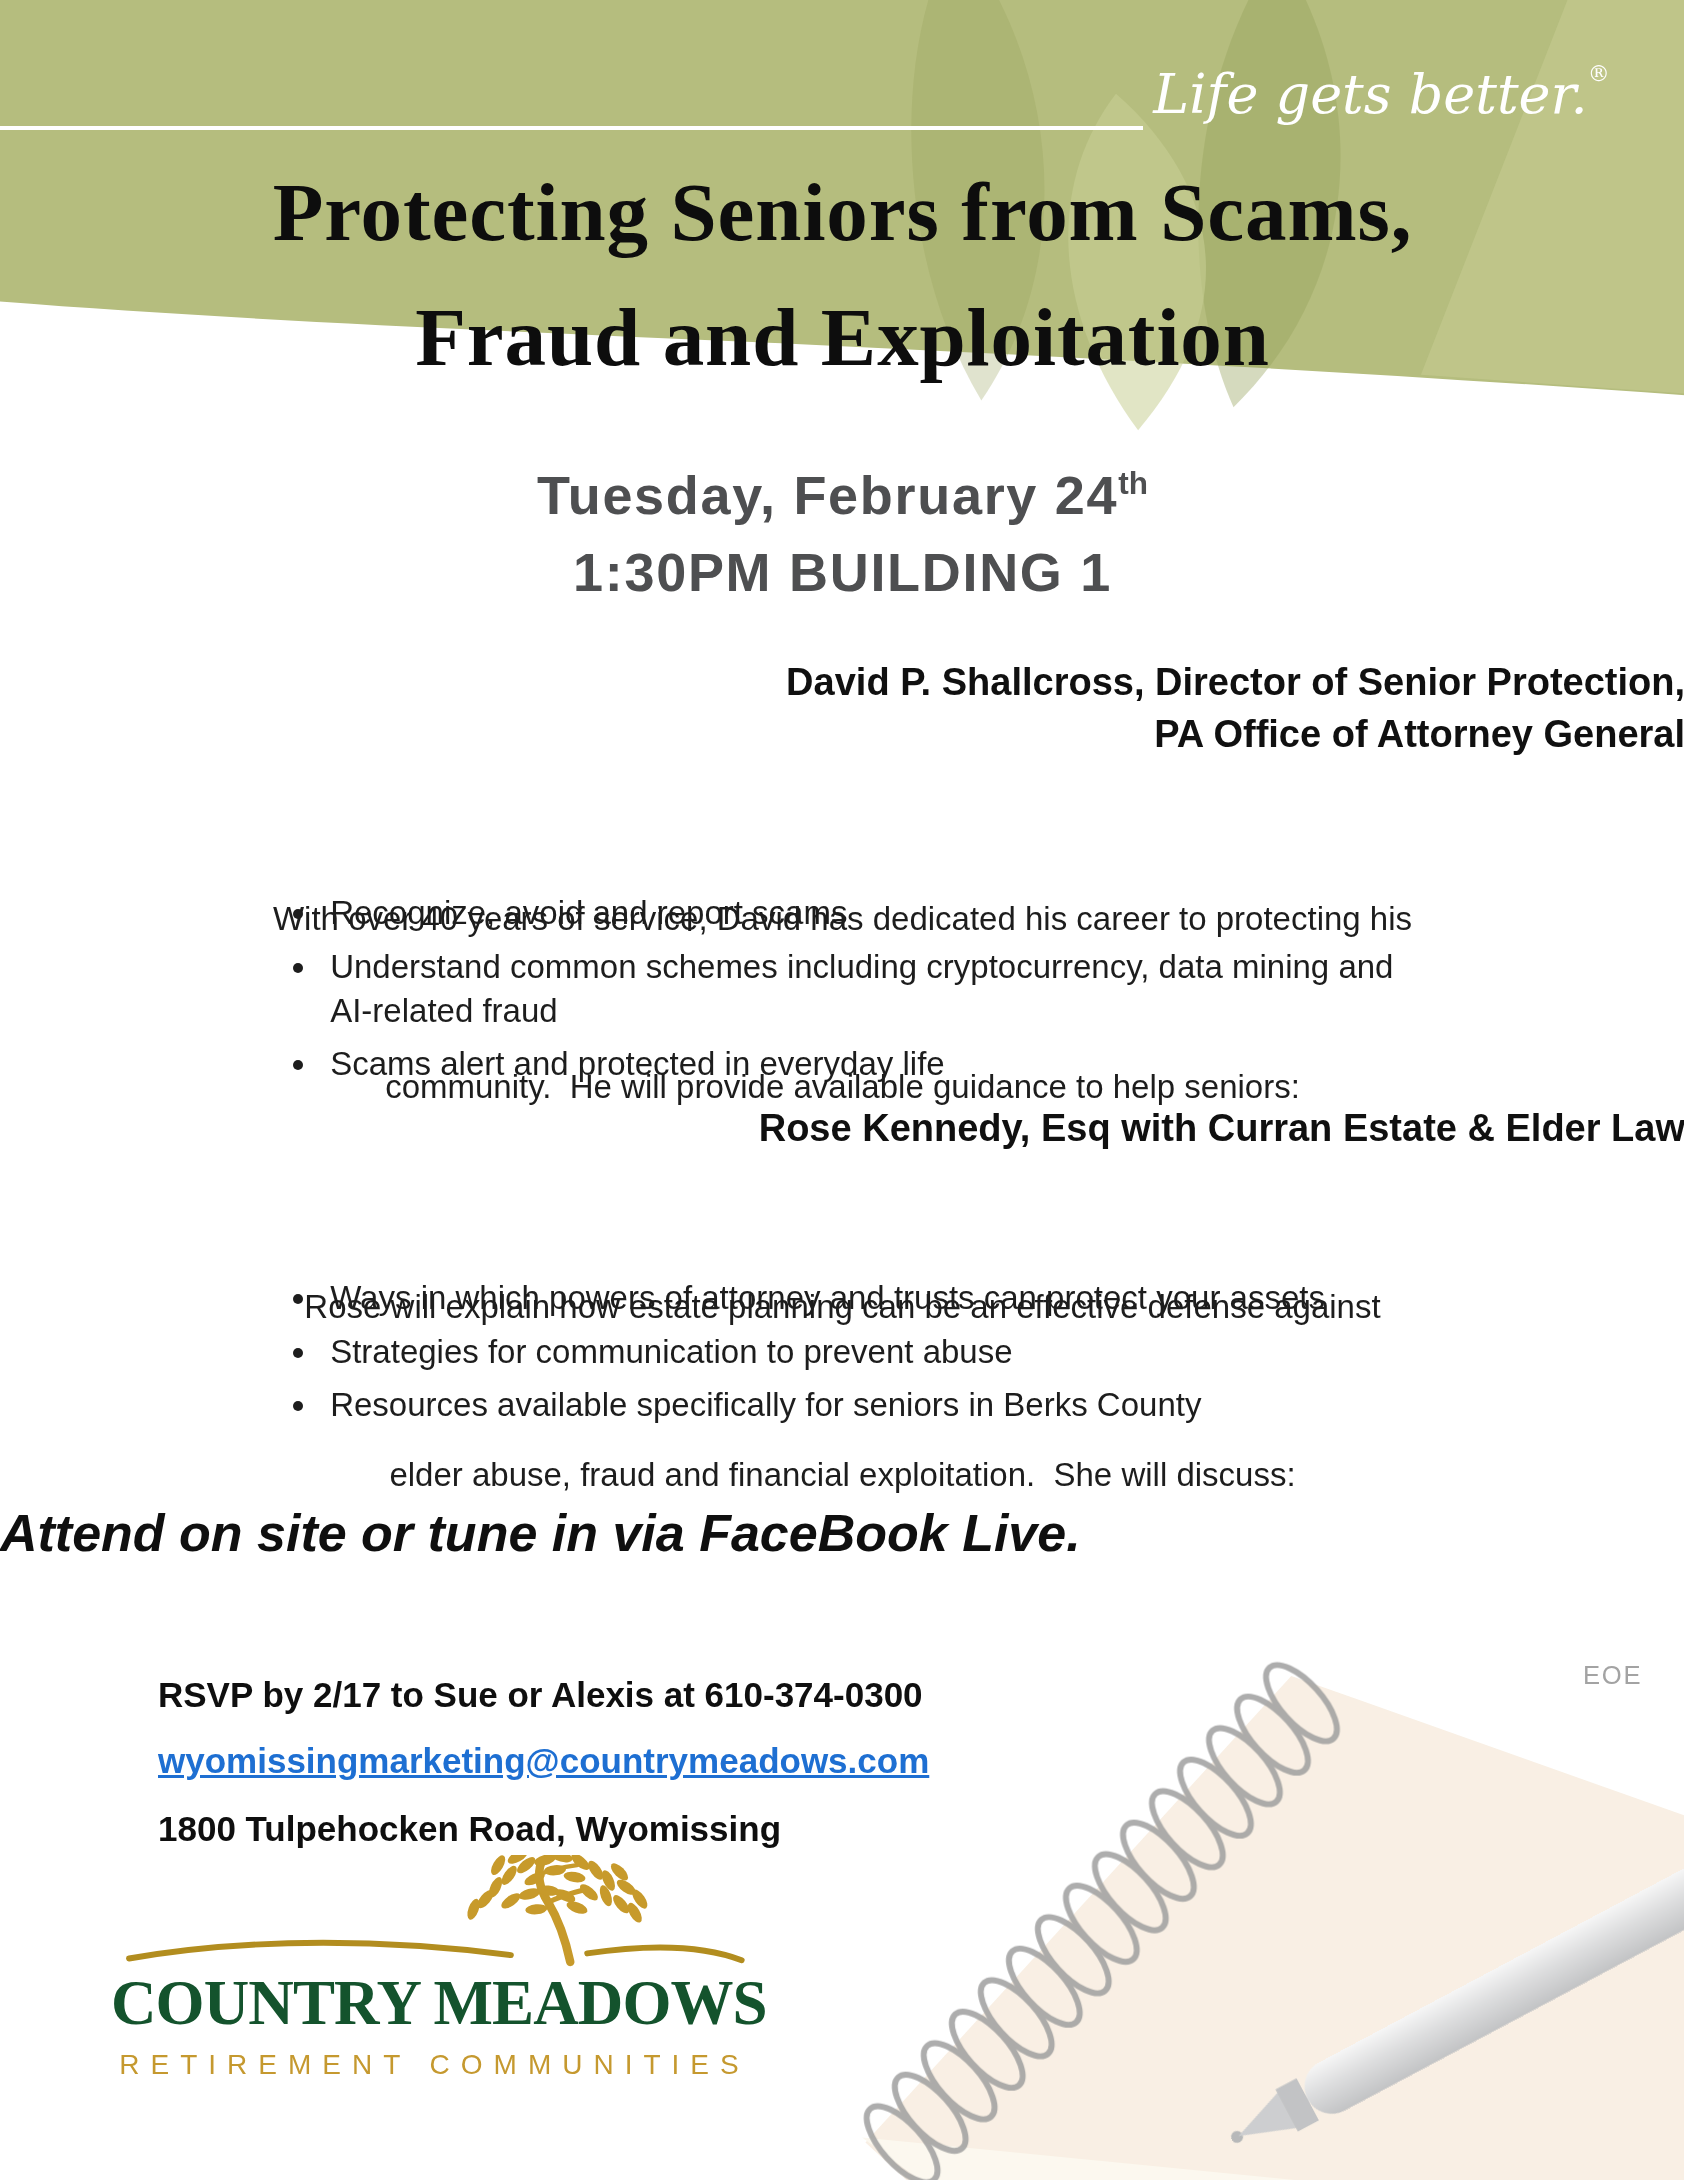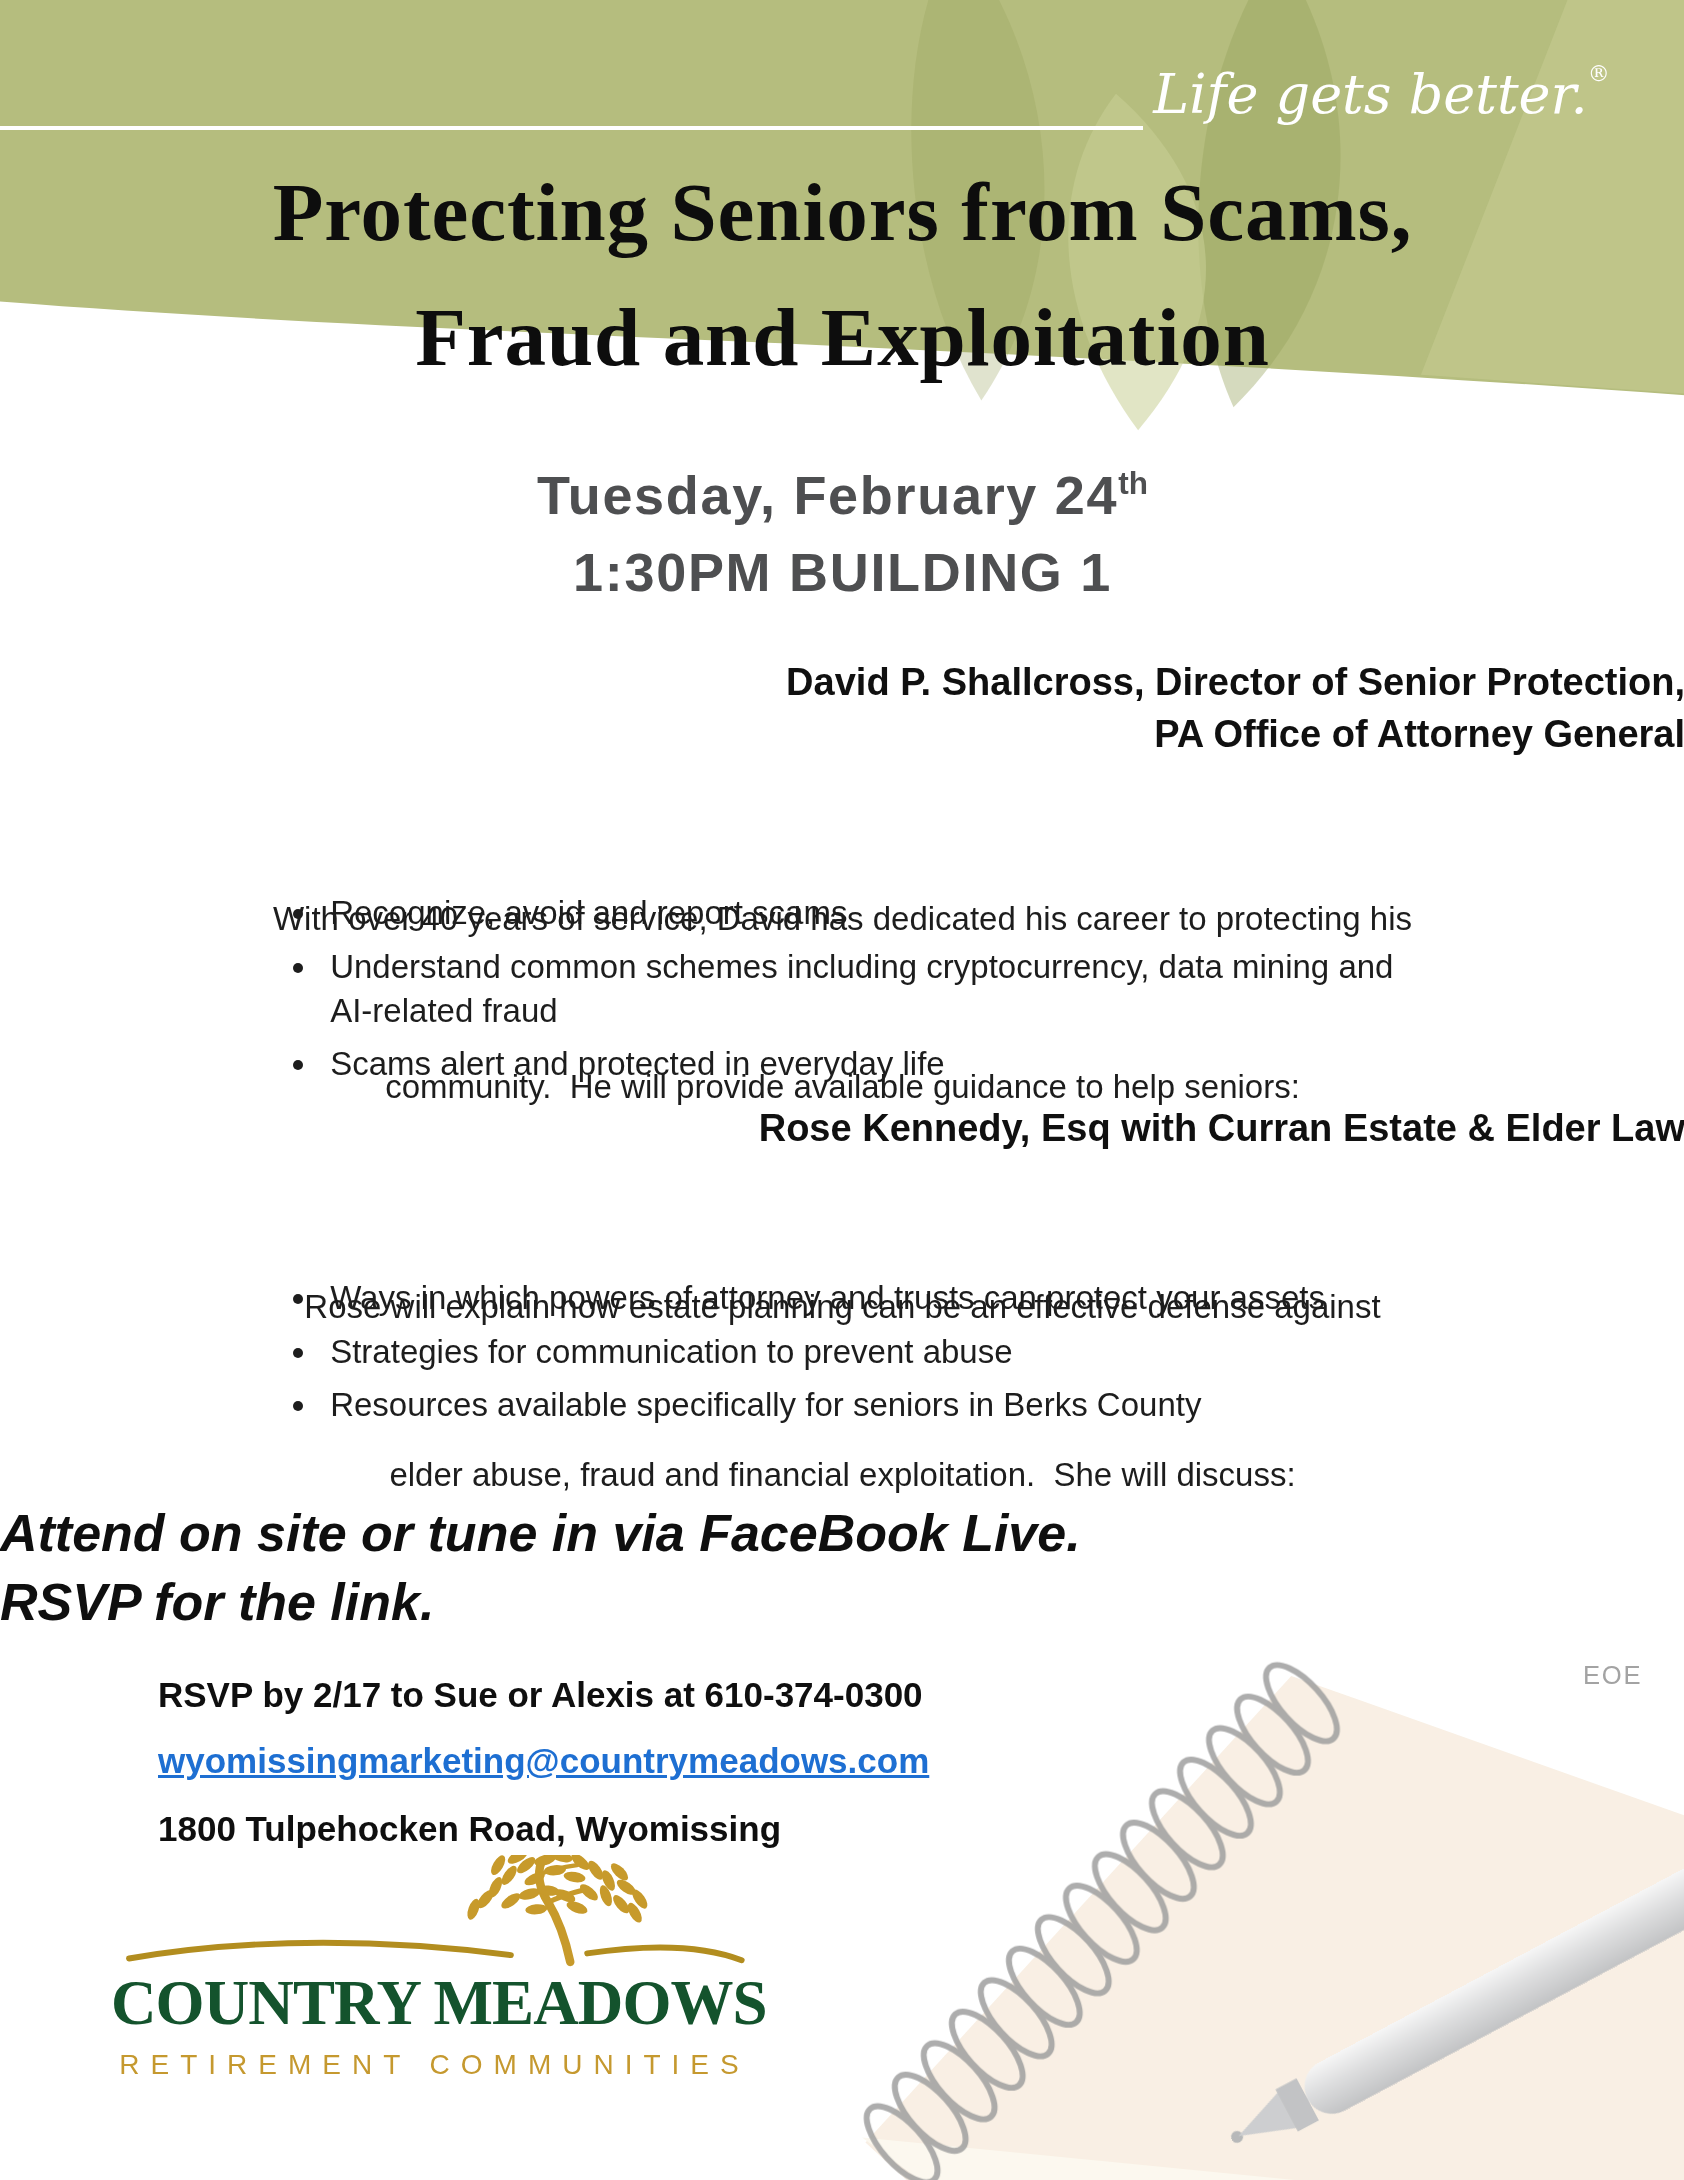--- a/index.html
+++ b/index.html
@@ -138,21 +138,20 @@
 <div class="bullets" id="bullets-rose">
   <ul>
     <li>Ways in which powers of attorney and trusts can protect your assets</li>
     <li>Strategies for communication to prevent abuse</li>
     <li>Resources available specifically for seniors in Berks County</li>
   </ul>
 </div>
 
 <div class="attend">
   <div>Attend on site or tune in via FaceBook Live.</div>
-  <div>RSVP for the link.</div>
 </div>
 
 <div class="photo">
   <svg width="842" height="545" viewBox="990 1920 988 640">
     <defs>
       <linearGradient id="penG" x1="0" y1="0" x2="0" y2="1">
         <stop offset="0" stop-color="#ececec"></stop>
         <stop offset="0.45" stop-color="#babbbd"></stop>
         <stop offset="1" stop-color="#85878a"></stop>
       </linearGradient>

